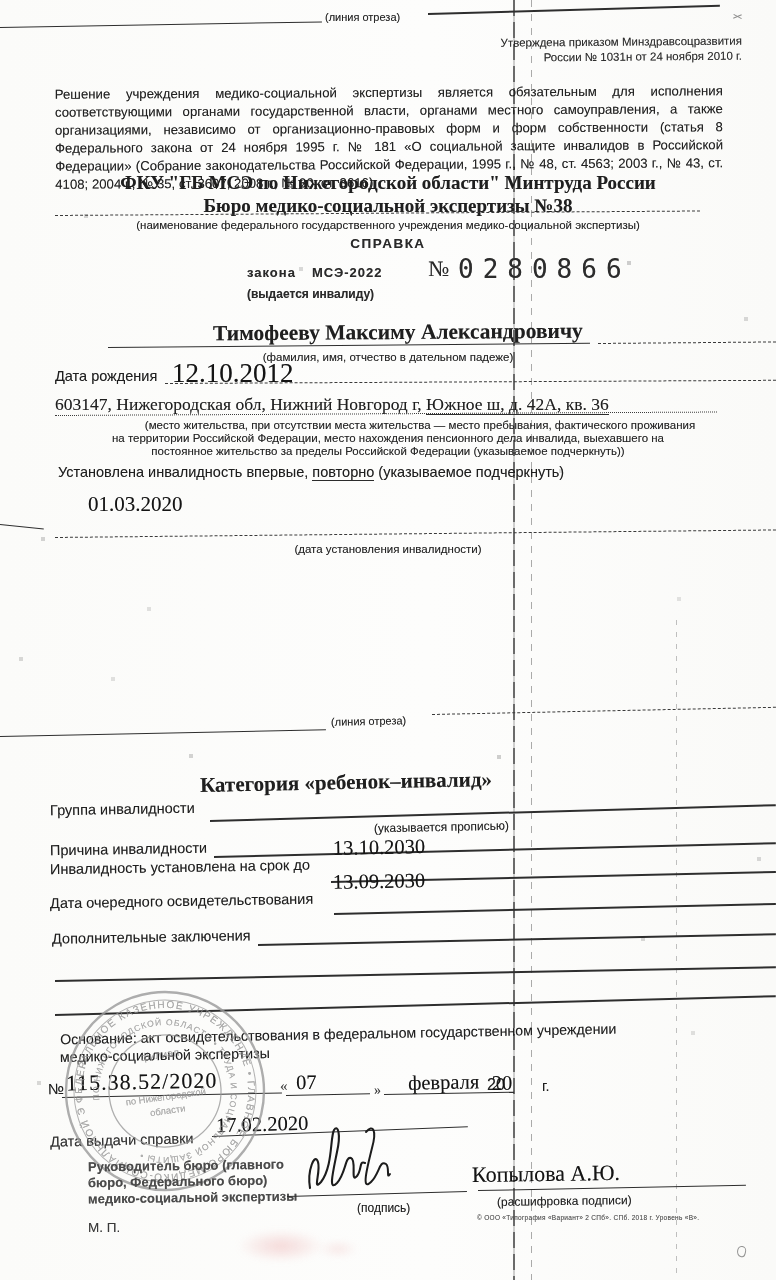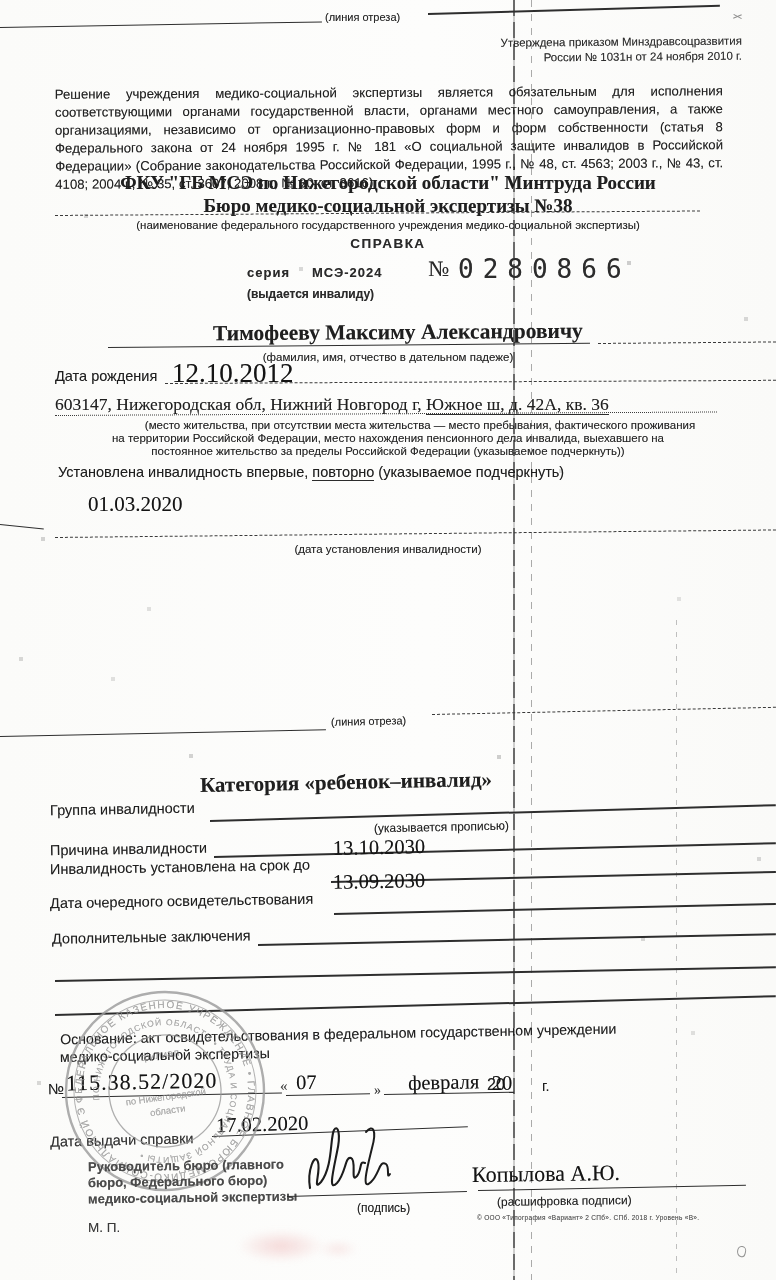--- a/index.html
+++ b/index.html
@@ -66,22 +66,22 @@
   <div class="abs" style="left:430px;top:51px;width:312px;text-align:right;font-size:11.5px;color:#2d2d2d;transform:rotate(-.5deg);">России № 1031н от 24 ноября 2010 г.</div>
 
   <div class="abs" style="left:55px;top:84px;width:668px;font-size:13.2px;line-height:17.9px;text-align:justify;white-space:normal;color:#222;transform:rotate(-.3deg);">Решение учреждения медико-социальной экспертизы является обязательным для исполнения соответствующими органами государственной власти, органами местного самоуправления, а также организациями, независимо от организационно-правовых форм и форм собственности (статья 8 Федерального закона от 24 ноября 1995 г. № 181 «О социальной защите инвалидов в Российской Федерации» (Собрание законодательства Российской Федерации, 1995 г., № 48, ст. 4563; 2003 г., № 43, ст. 4108; 2004 г., № 35, ст. 3607; 2008 г., № 30, ст. 3616)</div>
 
   <div class="abs c serif b" style="top:172px;font-size:19px;">ФКУ "ГБ МСЭ по Нижегородской области" Минтруда России</div>
   <div class="abs c serif b" style="top:195px;font-size:19px;">Бюро медико-социальной экспертизы №38</div>
   <div class="rule dash" style="left:55px;top:215px;width:645px;transform:rotate(-.4deg);"></div>
   <div class="abs c cap" style="top:219px;">(наименование федерального государственного учреждения медико-социальной экспертизы)</div>
 
   <div class="abs c b" style="top:236px;font-size:13.5px;letter-spacing:1.5px;color:#2a2a2a;">СПРАВКА</div>
-  <div class="abs b" style="left:247px;top:265px;font-size:13px;letter-spacing:1px;color:#2a2a2a;">серия</div>
-  <div class="abs b" style="left:312px;top:265px;font-size:13px;letter-spacing:1px;color:#2a2a2a;">МСЭ-2024</div>
+  <div class="abs b" style="left:247px;top:265px;font-size:13px;letter-spacing:1px;color:#2a2a2a;">закона</div>
+  <div class="abs b" style="left:312px;top:265px;font-size:13px;letter-spacing:1px;color:#2a2a2a;">МСЭ-2022</div>
   <div class="abs serif" style="left:428px;top:256px;font-size:22px;color:#2a2a2a;">№</div>
   <div class="abs mono" style="left:458px;top:254px;font-size:26px;letter-spacing:9px;color:#2c2c2c;">0280866</div>
   <div class="abs b" style="left:247px;top:287px;font-size:12px;color:#2a2a2a;">(выдается инвалиду)</div>
 
   <div class="abs serif b" style="left:213px;top:320px;font-size:21.5px;transform:rotate(-.4deg);">Тимофееву Максиму Александровичу</div>
   <div class="rule" style="left:108px;top:347px;width:482px;transform:rotate(-.5deg);"></div>
   <div class="rule dash" style="left:598px;top:343px;width:178px;transform:rotate(-.5deg);"></div>
   <div class="abs c cap" style="top:351px;">(фамилия, имя, отчество в дательном падеже)</div>
 
   <div class="abs" style="left:55px;top:368px;font-size:14.5px;">Дата рождения</div>

